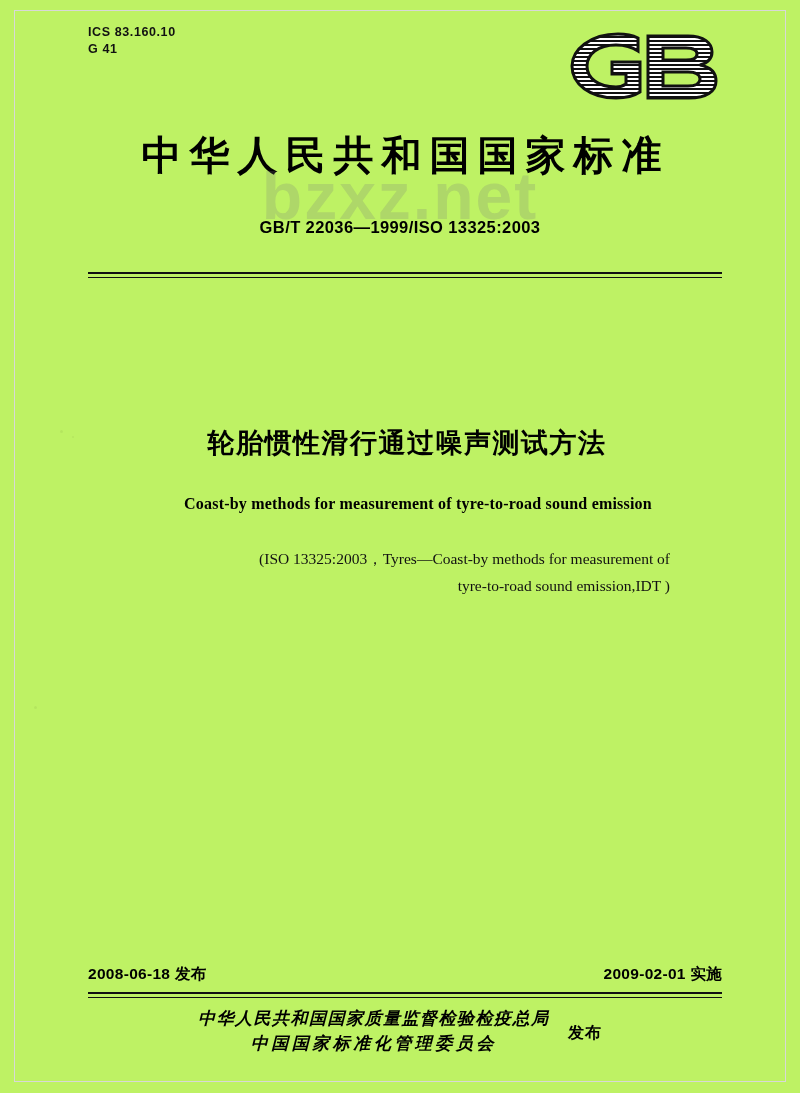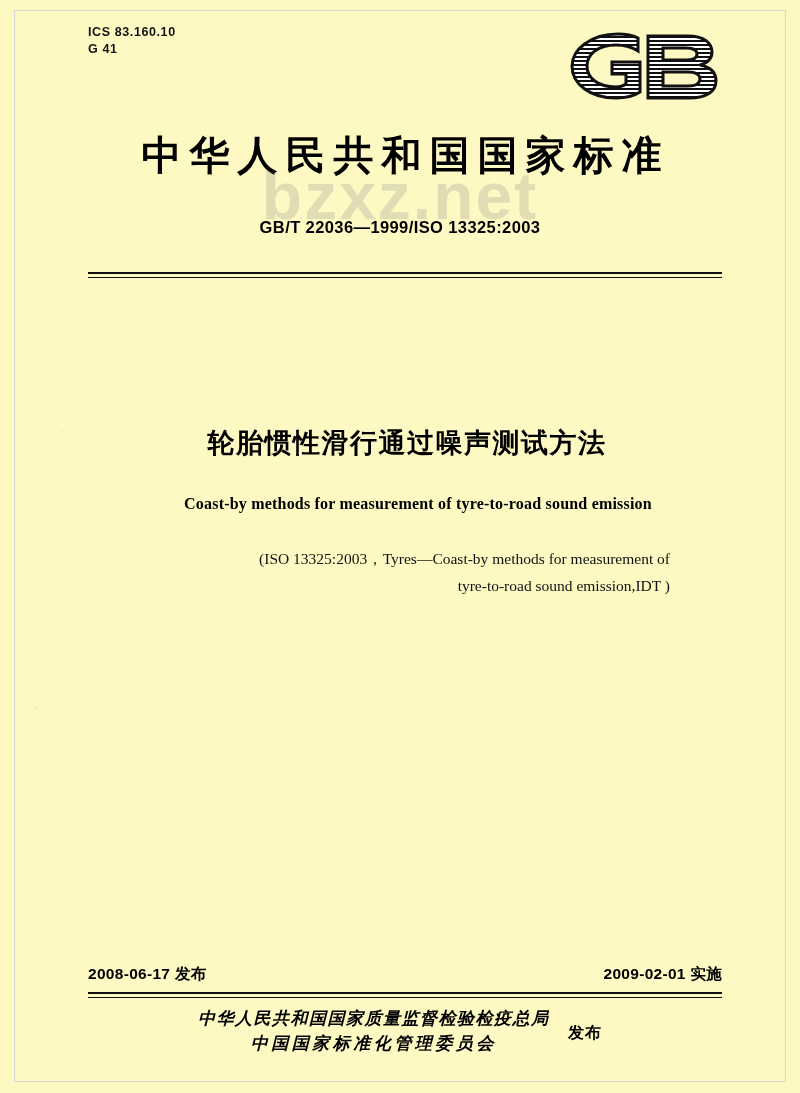--- a/index.html
+++ b/index.html
@@ -14,21 +14,21 @@
     color: #000;
     position: relative;
     overflow: hidden;
   }
 
   .page {
     position: absolute;
     left: 0; top: 0;
     width: 800px;
     height: 1093px;
-    background: #fef9c3;
+    background: #bef264;
   }
 
   
   .page-edge {
     position: absolute;
     left: 14px; top: 10px;
     width: 772px;
     height: 1072px;
     border: 1px solid #d8d8d8;
     box-sizing: border-box;
@@ -262,21 +262,21 @@
 
   <div class="doc-title-cn">轮胎惯性滑行通过噪声测试方法</div>
   <div class="doc-title-en">Coast-by methods for measurement of tyre-to-road sound emission</div>
 
   <div class="doc-source">
     <div>(ISO 13325:2003，Tyres—Coast-by methods for measurement of</div>
     <div>tyre-to-road sound emission,IDT )</div>
   </div>
 
   <div class="date-row">
-    <span class="date-left">2008-06-17 发布</span>
+    <span class="date-left">2008-06-18 发布</span>
     <span class="date-right">2009-02-01 实施</span>
   </div>
 
   <div class="rule-bottom"></div>
 
   <div class="issuer">
     <span class="issuer-lines">
       <span style="display:block">中华人民共和国国家质量监督检验检疫总局</span>
       <span class="issuer-line2" style="display:block">中国国家标准化管理委员会</span>
     </span>

